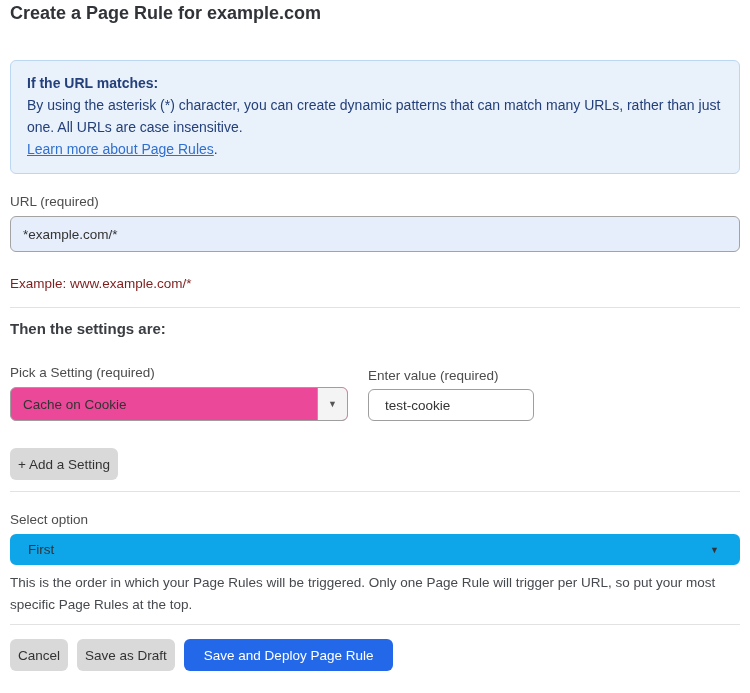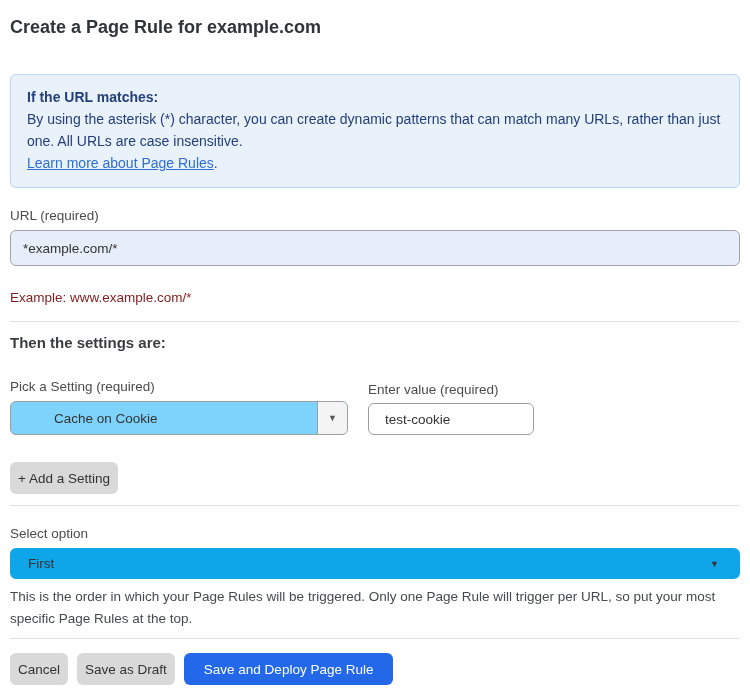--- a/index.html
+++ b/index.html
@@ -7,21 +7,21 @@
   body {
     width: 750px;
     height: 693px;
     font-family: "Liberation Sans", sans-serif;
     color: #36393f;
     overflow: hidden;
   }
   .page { padding: 0 10px; }
 
   .page-title {
-    padding-top: 15px;
+    padding-top: 1px;
     font-size: 18px;
     line-height: 24px;
     font-weight: bold;
     color: #303338;
   }
 
   .info-box {
     margin-top: 35px;
     background: #e9f1fb;
     border: 1px solid #bcd7f2;
@@ -96,28 +96,27 @@
   .col-label {
     font-size: 13.5px;
     line-height: 16px;
     color: #4c4c4c;
   }
 
   .select-control {
     margin-top: 6px;
     height: 34px;
     width: 100%;
-    background: #7dd3fc;
+    background: #ec4899;
     border: 1px solid #9e9e9e;
     border-radius: 6px;
     display: flex;
     align-items: stretch;
     overflow: hidden;
     cursor: pointer;
-    padding-left: 31px;
   }
   .select-value {
     flex: 1;
     display: flex;
     align-items: center;
     padding: 0 12px;
     font-size: 13.5px;
     color: #333333;
   }
   .select-arrow-btn {

